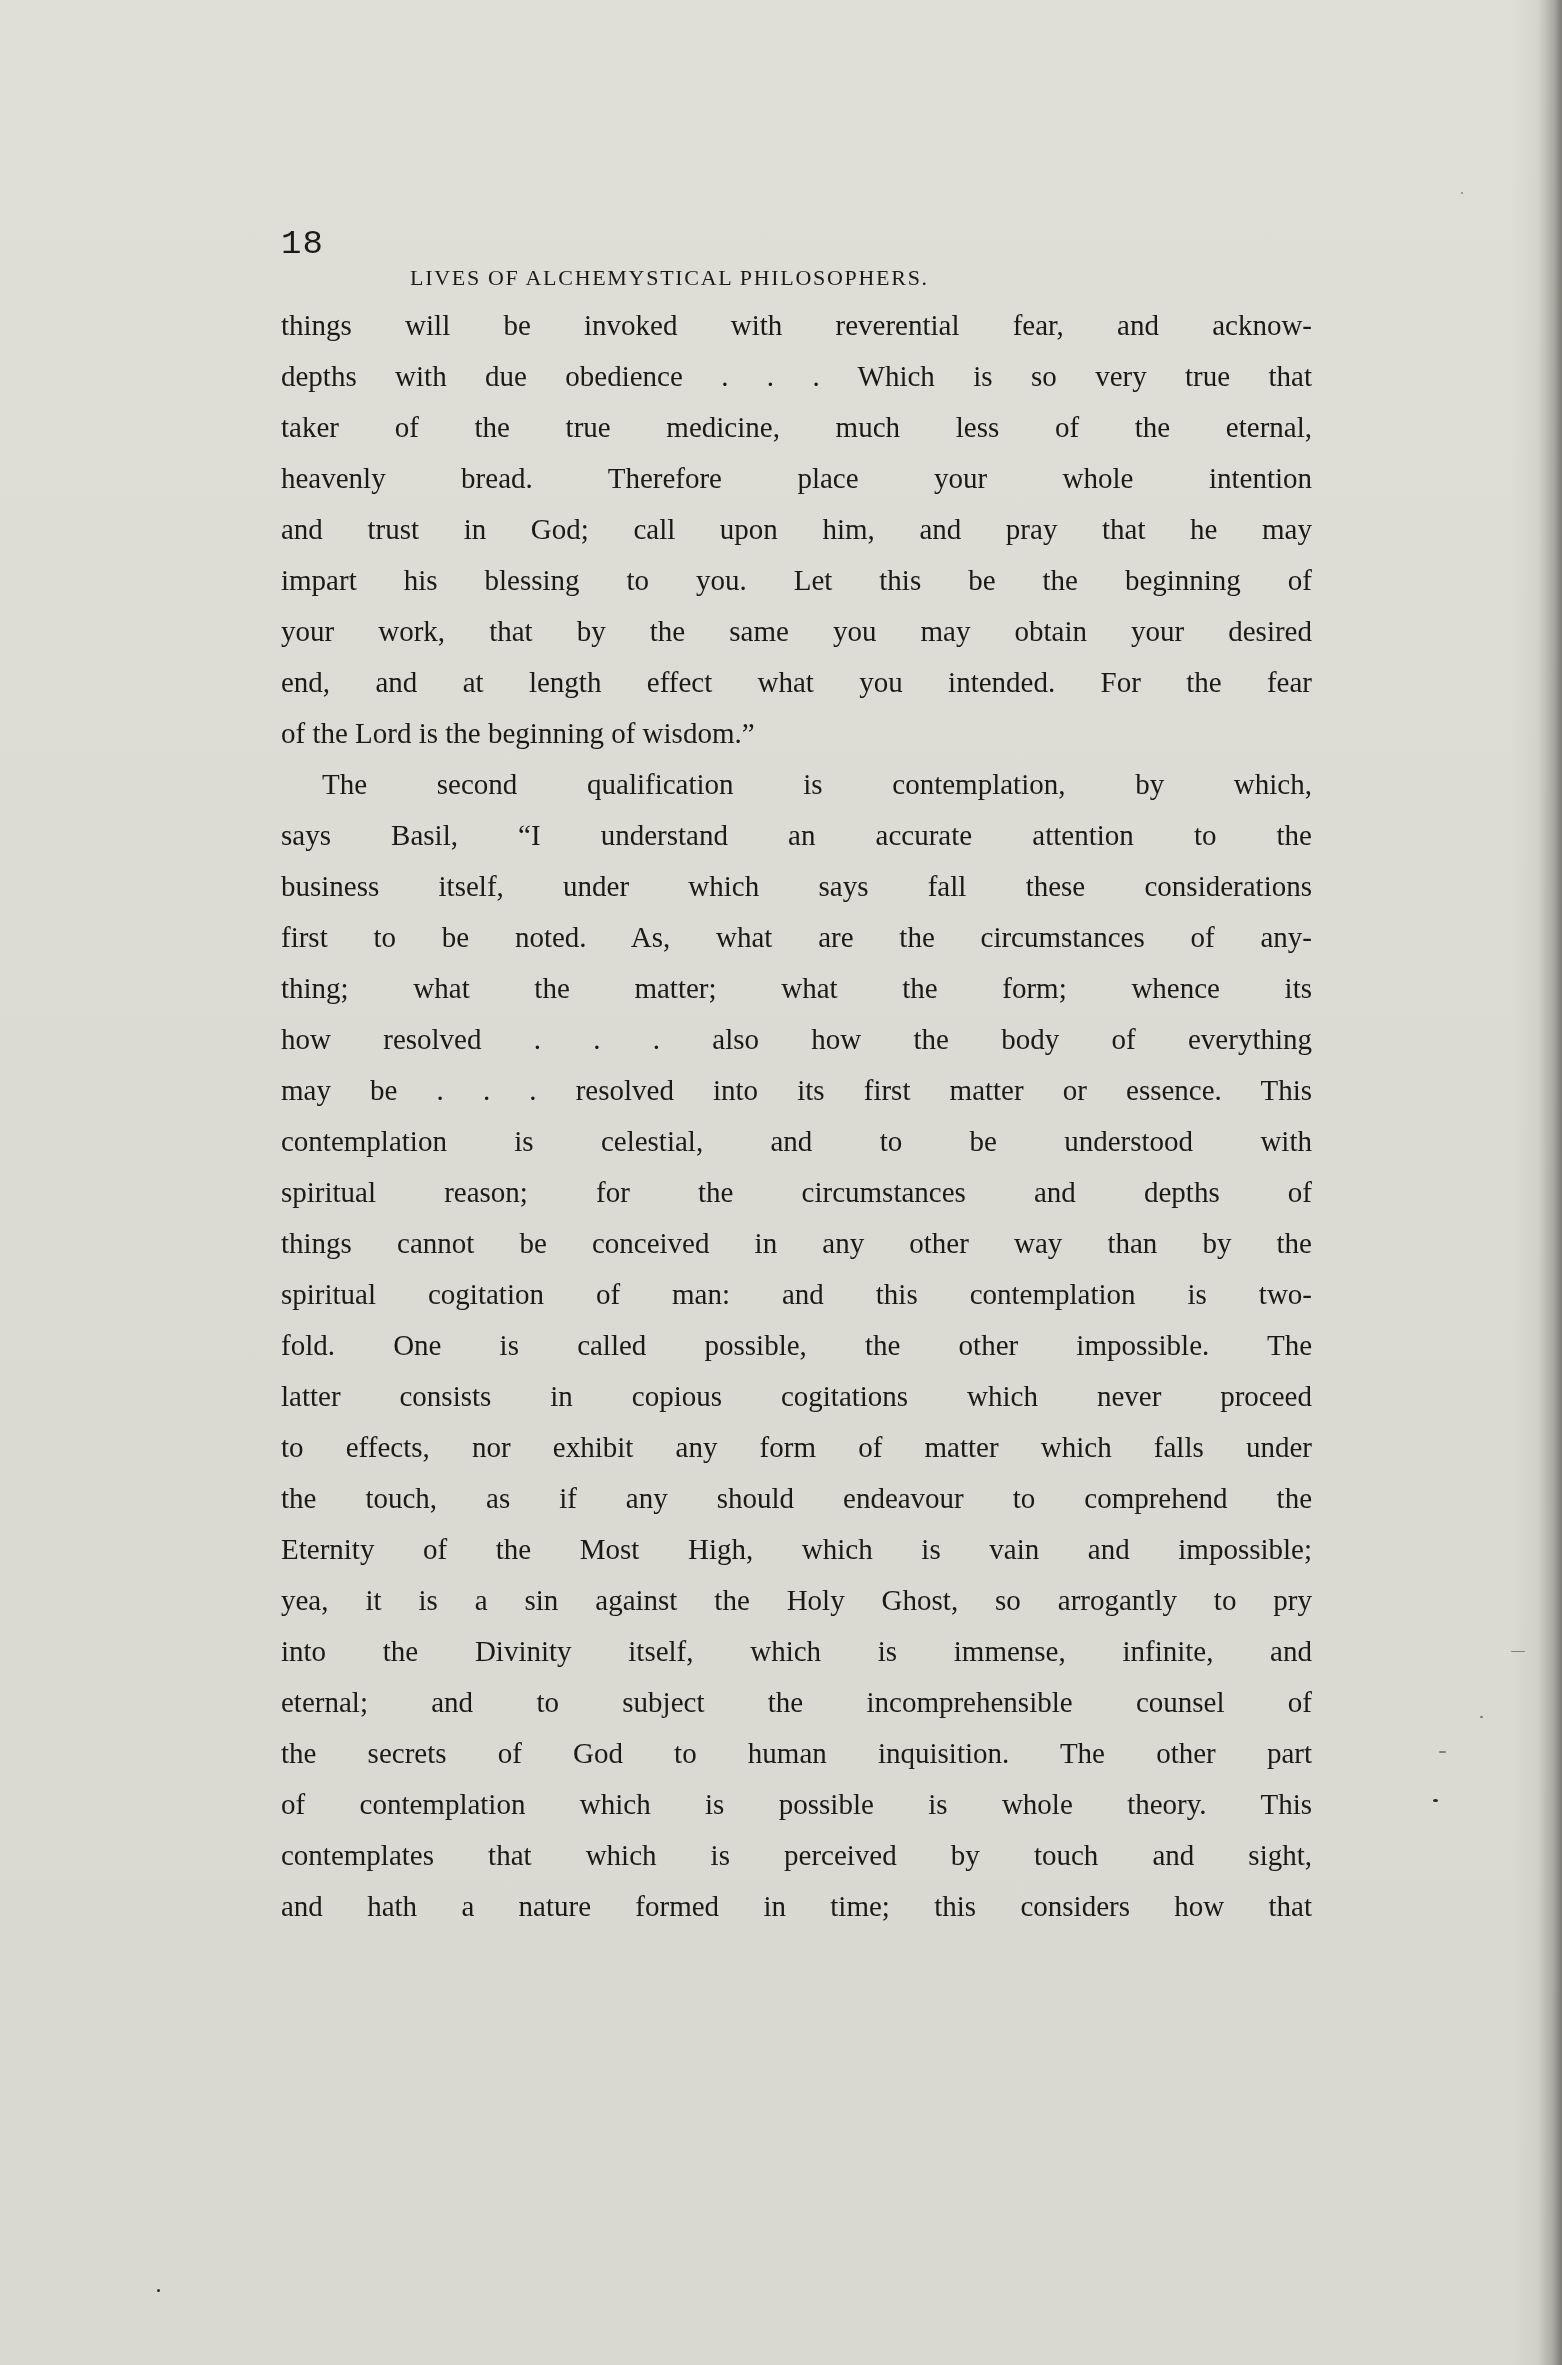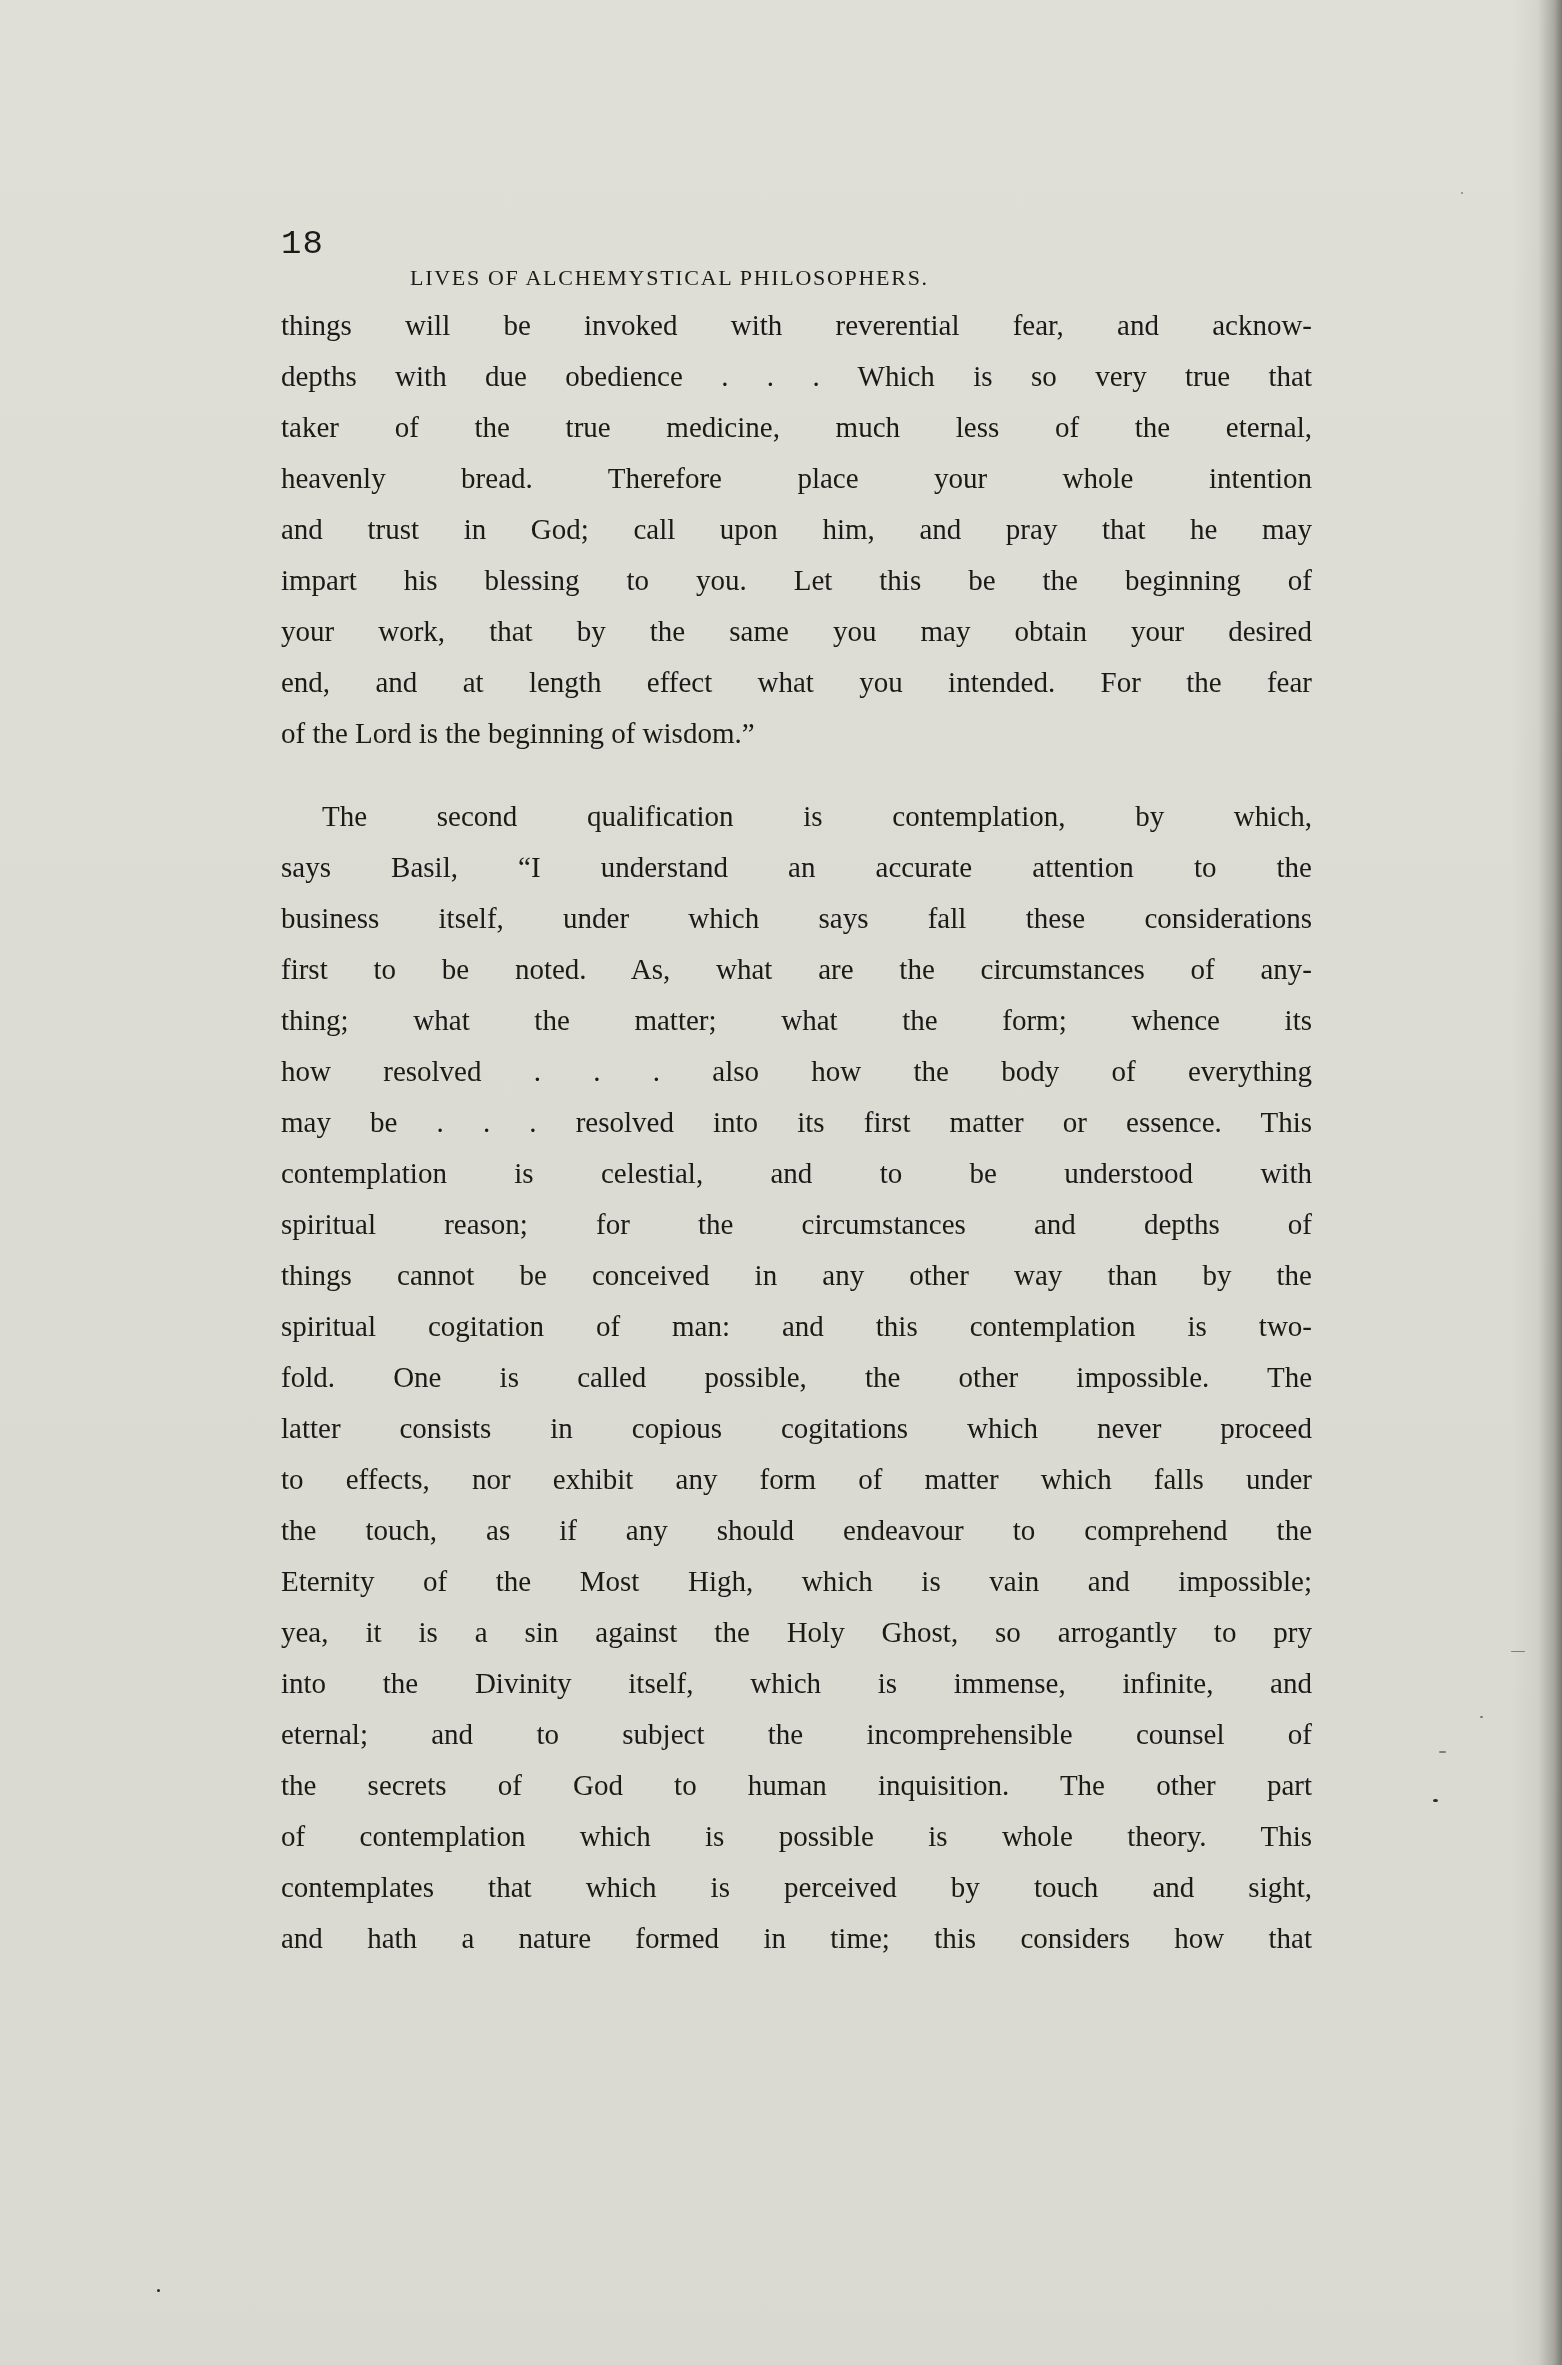--- a/index.html
+++ b/index.html
@@ -65,21 +65,20 @@
     .line {
       display: block;
       height: 51px;
       white-space: nowrap;
       text-align: justify;
       text-align-last: justify;
       overflow: visible;
     }
     .line.indent {
       padding-left: 41px;
-      margin-top: 32px;
     }
     .line.last {
       text-align-last: left;
     }
     .speck {
       position: absolute;
       background: #2a2a25;
       border-radius: 50%;
     }
   </style>

